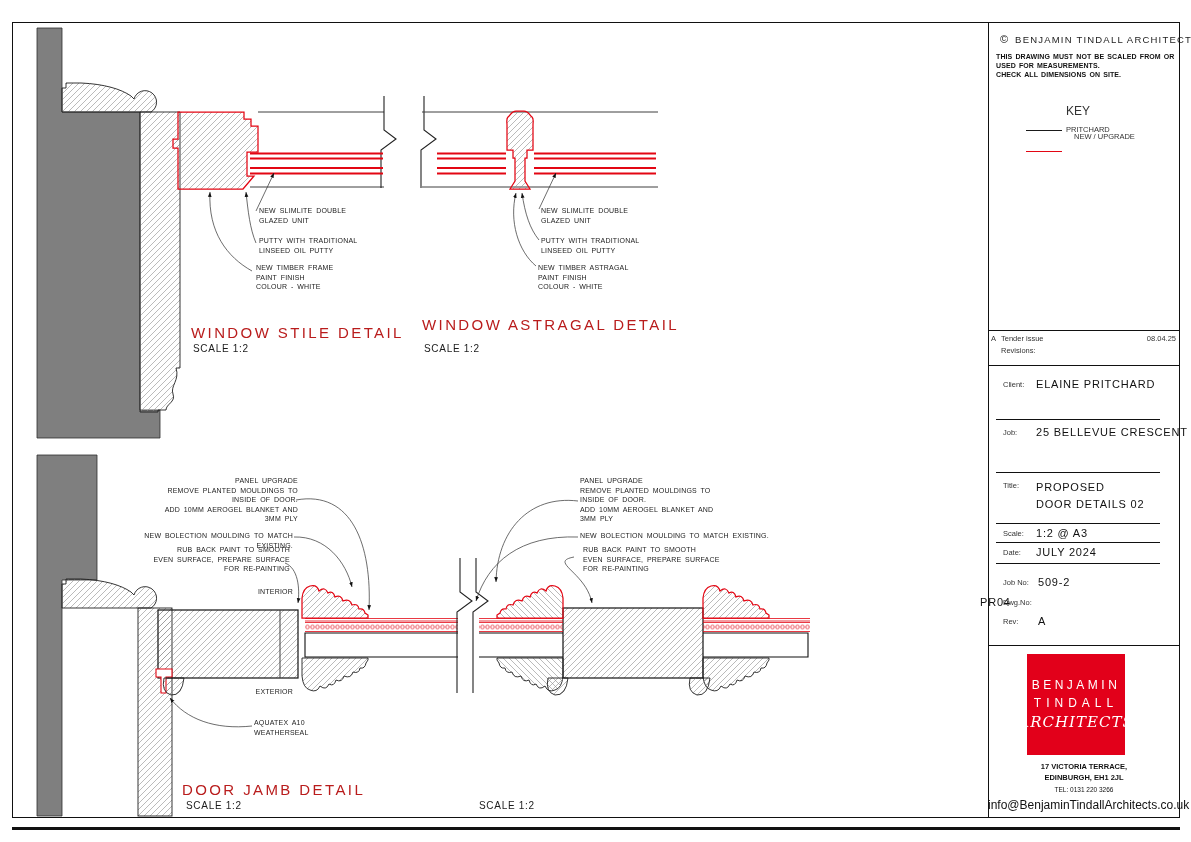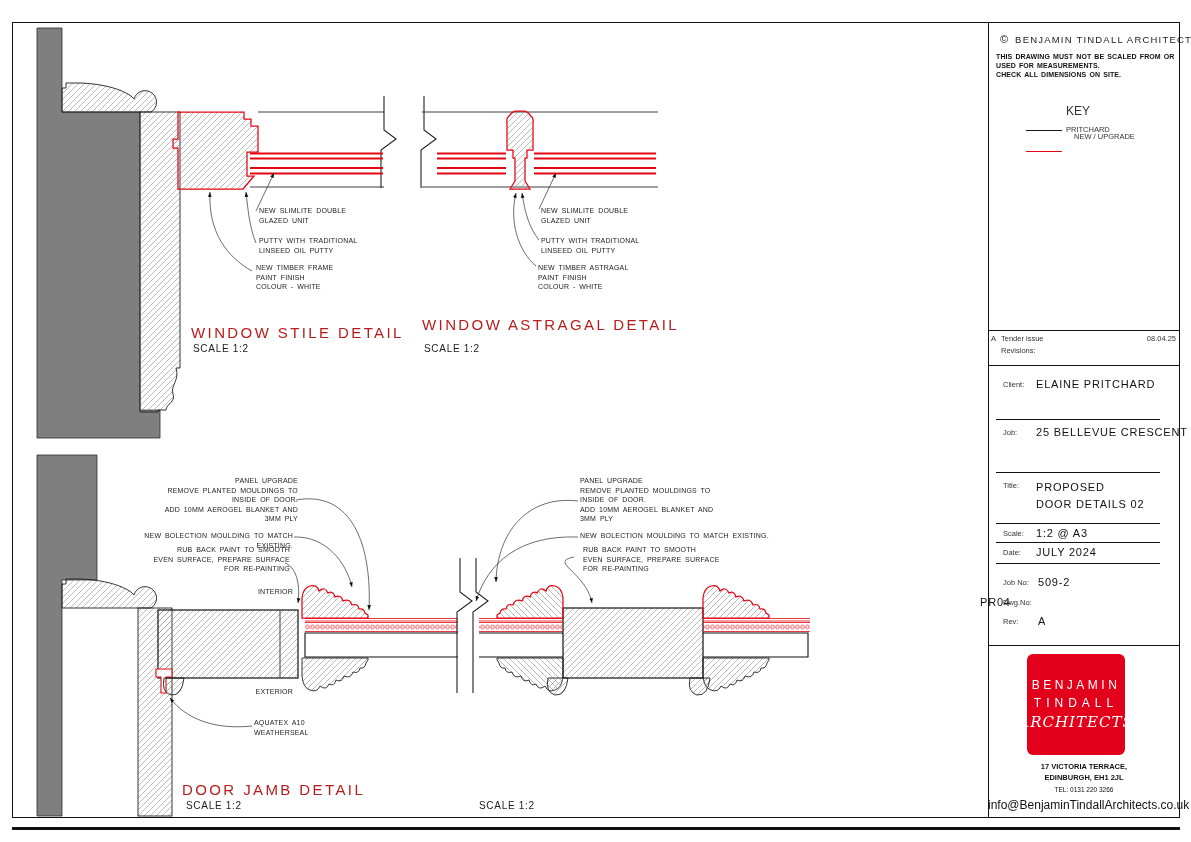--- a/index.html
+++ b/index.html
@@ -16,21 +16,21 @@
   .lbl{font-size:7.5px;color:#333;}
   .val{font-size:11px;letter-spacing:.8px;white-space:pre-line;color:#111;}
   .hline{position:absolute;background:#111;height:1px;}
   .vline{position:absolute;background:#111;width:1px;}
   .keyline{position:absolute;height:1.4px;width:36px;}
   .copyright-row{position:absolute;left:1000px;top:33px;display:flex;align-items:center;gap:7px;}
   .copyright-row .sym{font-size:11px;}
   .copyright-row .co{font-size:9.5px;letter-spacing:1.2px;white-space:nowrap;}
   .disc{font-size:7px;font-weight:bold;line-height:9px;letter-spacing:.1px;word-spacing:1px;white-space:pre-line;color:#111;}
   .logo-box{position:absolute;left:1027px;top:654px;width:98px;height:101px;background:#e2001a;
-            display:flex;flex-direction:column;align-items:center;justify-content:center;color:#fff;border-radius:6px;}
+            display:flex;flex-direction:column;align-items:center;justify-content:center;color:#fff;}
   .logo-box .l1{font-size:12px;letter-spacing:3.5px;margin-bottom:4px;}
   .logo-box .l2{font-size:12px;letter-spacing:5px;margin-bottom:3px;}
   .logo-box .l3{font-family:"DejaVu Serif",serif;font-style:italic;font-size:15px;letter-spacing:1px;}
   .addr{position:absolute;left:988px;width:192px;text-align:center;color:#111;}
 </style>
 </head>
 <body>
 
 <div class="sheet">
 

